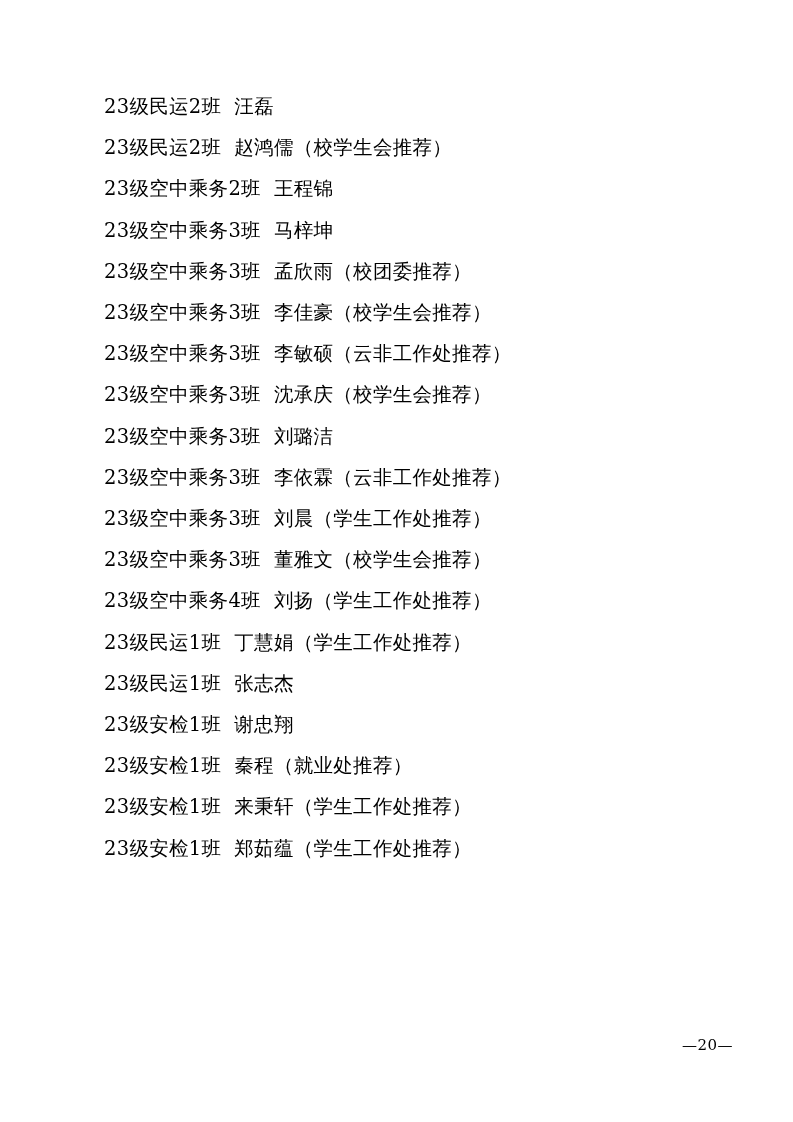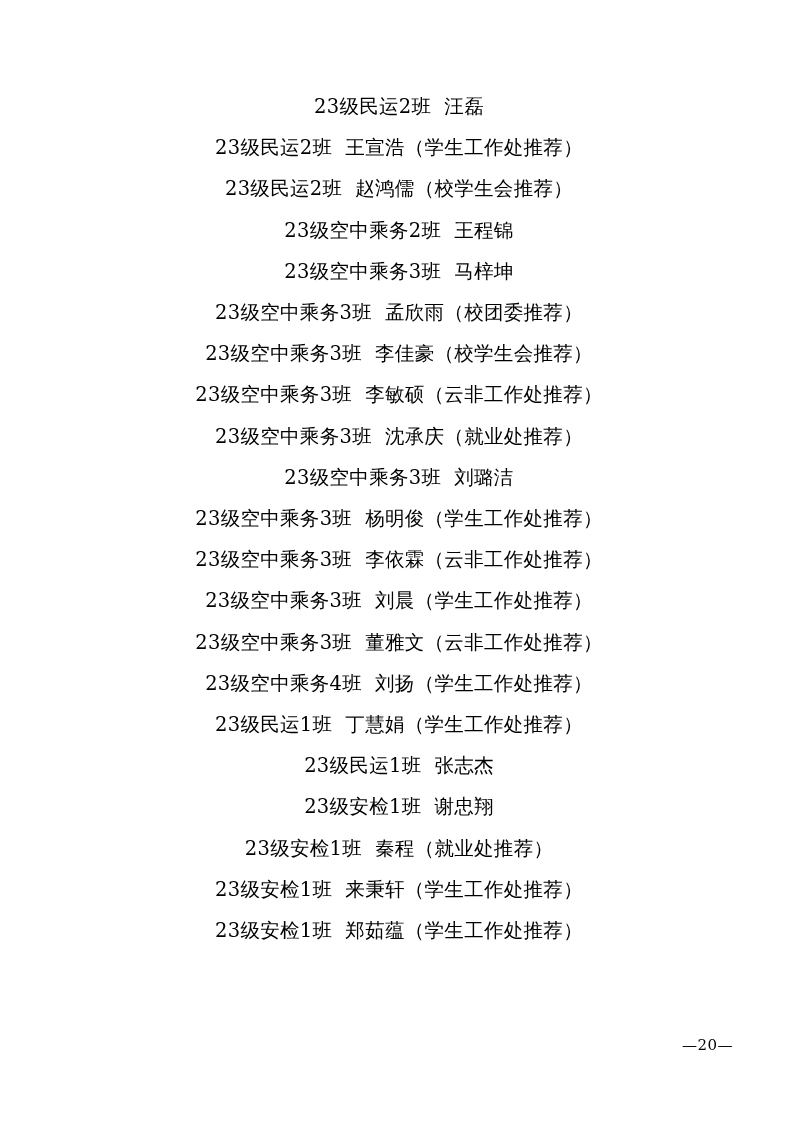--- a/index.html
+++ b/index.html
@@ -18,24 +18,23 @@
   .page {
     position: absolute;
     top: 0;
     left: 0;
     width: 793px;
     height: 1122px;
     background: #ffffff;
   }
   .content {
     position: absolute;
-    left: 119px;
+    left: 104px;
     top: 86px;
     width: 560px;
-    text-align: center;
   }
   .line {
     font-size: 19.5px;
     line-height: 41.2px;
     letter-spacing: 0.3px;
     white-space: pre;
     color: #000000;
   }
   .footer {
     position: absolute;
@@ -46,33 +45,31 @@
     color: #000000;
     letter-spacing: 0.5px;
   }
 </style>
 </head>
 <body>
 
 <div class="page">
   <div class="content">
     <div class="line">23级民运2班  汪磊</div>
-    <div class="line">23级民运2班  王宣浩（学生工作处推荐）</div>
     <div class="line">23级民运2班  赵鸿儒（校学生会推荐）</div>
     <div class="line">23级空中乘务2班  王程锦</div>
     <div class="line">23级空中乘务3班  马梓坤</div>
     <div class="line">23级空中乘务3班  孟欣雨（校团委推荐）</div>
     <div class="line">23级空中乘务3班  李佳豪（校学生会推荐）</div>
     <div class="line">23级空中乘务3班  李敏硕（云非工作处推荐）</div>
-    <div class="line">23级空中乘务3班  沈承庆（就业处推荐）</div>
+    <div class="line">23级空中乘务3班  沈承庆（校学生会推荐）</div>
     <div class="line">23级空中乘务3班  刘璐洁</div>
-    <div class="line">23级空中乘务3班  杨明俊（学生工作处推荐）</div>
     <div class="line">23级空中乘务3班  李依霖（云非工作处推荐）</div>
     <div class="line">23级空中乘务3班  刘晨（学生工作处推荐）</div>
-    <div class="line">23级空中乘务3班  董雅文（云非工作处推荐）</div>
+    <div class="line">23级空中乘务3班  董雅文（校学生会推荐）</div>
     <div class="line">23级空中乘务4班  刘扬（学生工作处推荐）</div>
     <div class="line">23级民运1班  丁慧娟（学生工作处推荐）</div>
     <div class="line">23级民运1班  张志杰</div>
     <div class="line">23级安检1班  谢忠翔</div>
     <div class="line">23级安检1班  秦程（就业处推荐）</div>
     <div class="line">23级安检1班  来秉轩（学生工作处推荐）</div>
     <div class="line">23级安检1班  郑茹蕴（学生工作处推荐）</div>
   </div>
   <div class="footer">—20—</div>
 </div>

